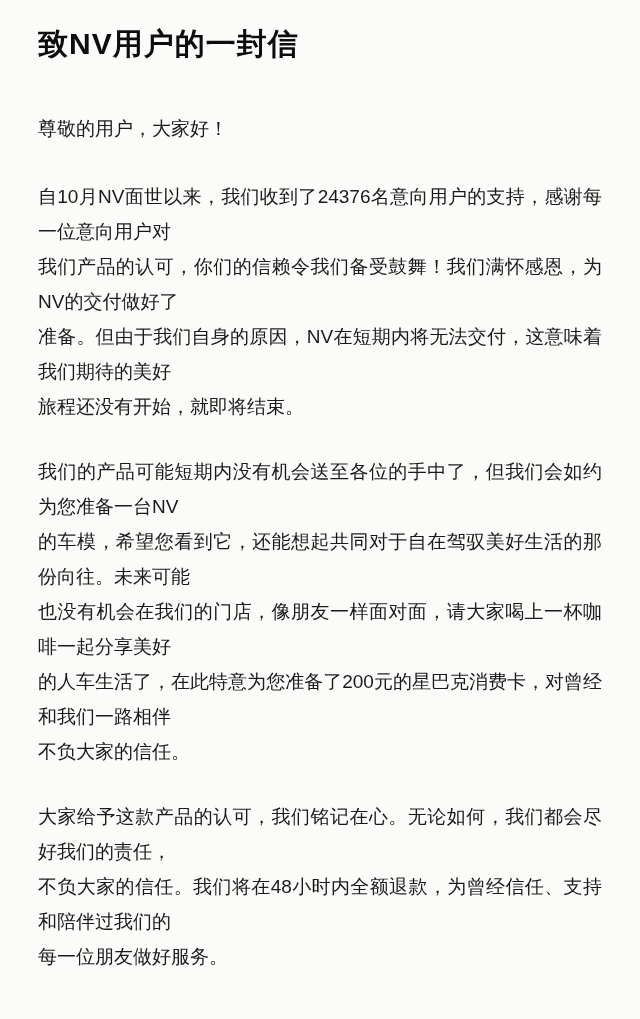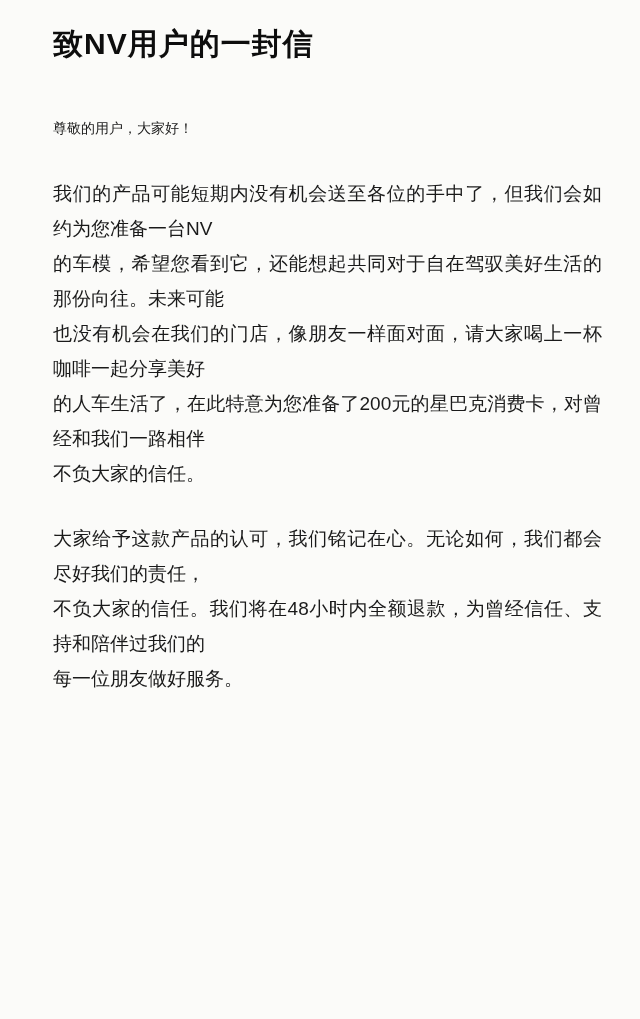--- a/index.html
+++ b/index.html
@@ -11,33 +11,33 @@
     height: 1019px;
     background: #fbfbf9;
     color: #1a1a1a;
     font-family: "Liberation Sans", "DejaVu Sans", sans-serif;
     overflow: hidden;
   }
   .letter {
     box-sizing: border-box;
     width: 640px;
     height: 1019px;
-    padding: 22px 38px 0 53px;
+    padding: 22px 38px 0 38px;
   }
   .title {
     margin: 0;
     font-size: 30px;
     line-height: 44px;
     font-weight: 700;
     color: #0d0d0d;
     letter-spacing: 1px;
   }
   .salutation {
     margin-top: 45px;
-    font-size: 14px;
+    font-size: 19px;
     line-height: 35px;
   }
   .paragraph {
     margin-top: 30px;
     font-size: 19px;
     line-height: 35px;
     white-space: pre-line;
     text-align: justify;
   }
   .paragraph.first {
@@ -46,20 +46,24 @@
 </style>
 </head>
 <body>
 
 <div class="letter">
 
   <h1 class="title">致NV用户的一封信</h1>
 
   <div class="salutation">尊敬的用户，大家好！</div>
 
+  <div class="paragraph first">自10月NV面世以来，我们收到了24376名意向用户的支持，感谢每一位意向用户对
+我们产品的认可，你们的信赖令我们备受鼓舞！我们满怀感恩，为NV的交付做好了
+准备。但由于我们自身的原因，NV在短期内将无法交付，这意味着我们期待的美好
+旅程还没有开始，就即将结束。</div>
 
 
   <div class="paragraph">我们的产品可能短期内没有机会送至各位的手中了，但我们会如约为您准备一台NV
 的车模，希望您看到它，还能想起共同对于自在驾驭美好生活的那份向往。未来可能
 也没有机会在我们的门店，像朋友一样面对面，请大家喝上一杯咖啡一起分享美好
 的人车生活了，在此特意为您准备了200元的星巴克消费卡，对曾经和我们一路相伴
 不负大家的信任。</div>
 
   <div class="paragraph">大家给予这款产品的认可，我们铭记在心。无论如何，我们都会尽好我们的责任，
 不负大家的信任。我们将在48小时内全额退款，为曾经信任、支持和陪伴过我们的

